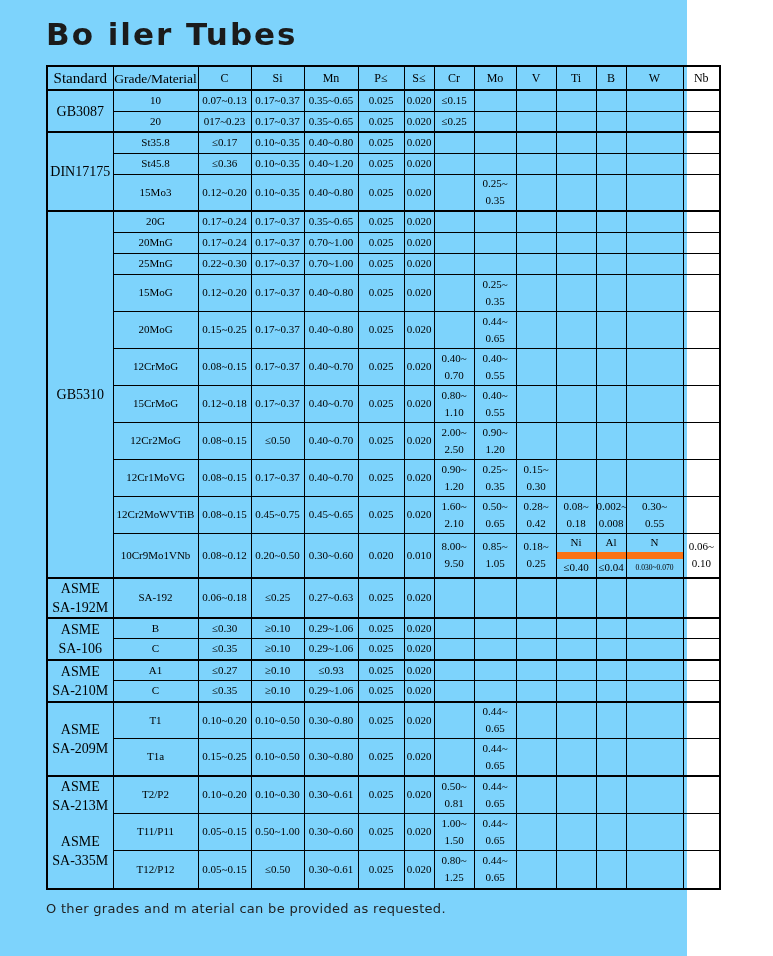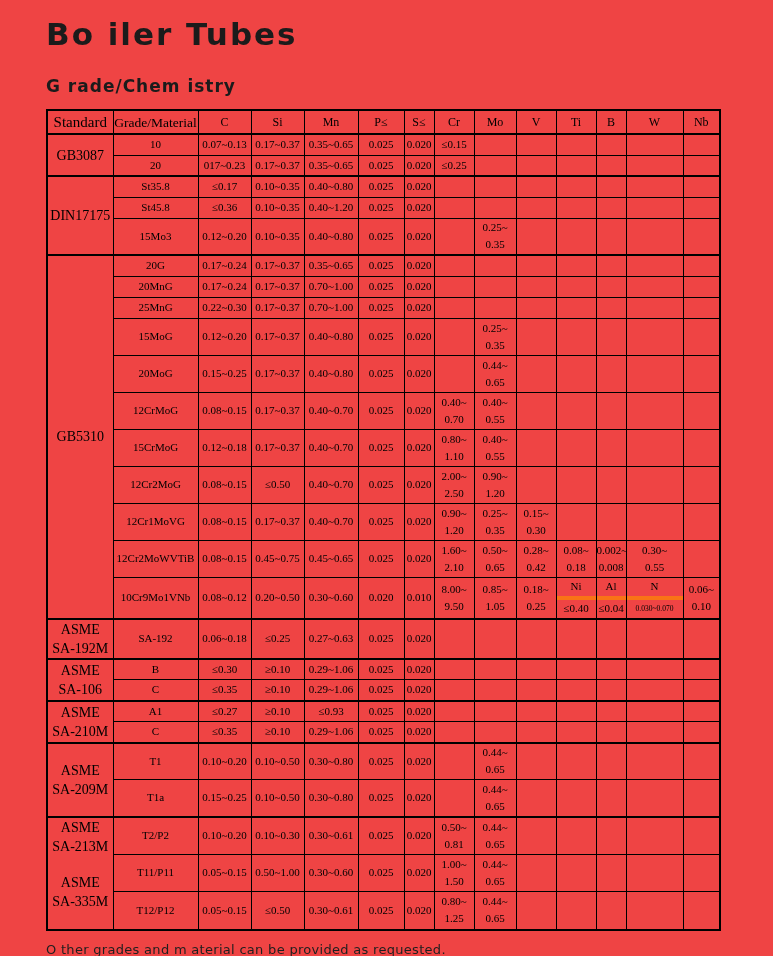--- a/index.html
+++ b/index.html
@@ -1,17 +1,17 @@
 <!DOCTYPE html>
 <html><head>
 <meta charset="utf-8">
 <style>
   html,body{margin:0;padding:0;background:#ffffff;}
   .page{
-    width:773px;height:956px;background:#ef4444;box-sizing:border-box;
+    width:687px;height:956px;background:#7dd3fc;box-sizing:border-box;
     padding:10px 44px 16px 46px;position:relative;
     font-family:"DejaVu Sans",sans-serif;color:#1a1a1a;
   }
   .title{
     font-size:31px;font-weight:bold;letter-spacing:2px;
     margin:6px 0 0 0;color:#1b1b1b;
   }
   .subtitle{
     font-size:17px;font-weight:bold;letter-spacing:1px;
     margin:24px 0 0 0;color:#1b1b1b;
@@ -29,32 +29,31 @@
   .chem th.standard-h{font-size:15px;}
   .chem th.grade-h{font-size:13.5px;}
   .chem td{font-size:11px;}
   .chem td.grade{font-size:11px;}
   .chem td.standard{font-size:14px;line-height:19px;}
   .chem tr.group-start td{border-top:2px solid #000;}
   .std-wrap{height:111px;display:flex;flex-direction:column;white-space:pre-line;}
   .std-seg{display:flex;align-items:center;justify-content:center;line-height:19px;}
   .chem td.split{padding:0;}
   .split-part{height:18px;display:flex;align-items:center;justify-content:center;font-size:11px;}
-  .split-top{border-bottom:4px solid #f97316;}
+  .split-top{border-bottom:7px solid #f97316;}
   .split-part.tiny{font-size:7.5px;letter-spacing:0;}
   .footer-note{
     margin:11px 0 0 0;font-size:13px;letter-spacing:0.3px;color:#1f1f1f;
   }
 </style>
 </head>
 <body>
 
 <div class="page">
   <h1 class="title">Bo iler Tubes</h1>
-  <h2 class="subtitle">G rade/Chem istry</h2>
   <table class="chem">
       <colgroup>
         <col style="width: 66px;">
         <col style="width: 85px;">
         <col style="width: 53px;">
         <col style="width: 53px;">
         <col style="width: 54px;">
         <col style="width: 46px;">
         <col style="width: 30px;">
         <col style="width: 40px;">

